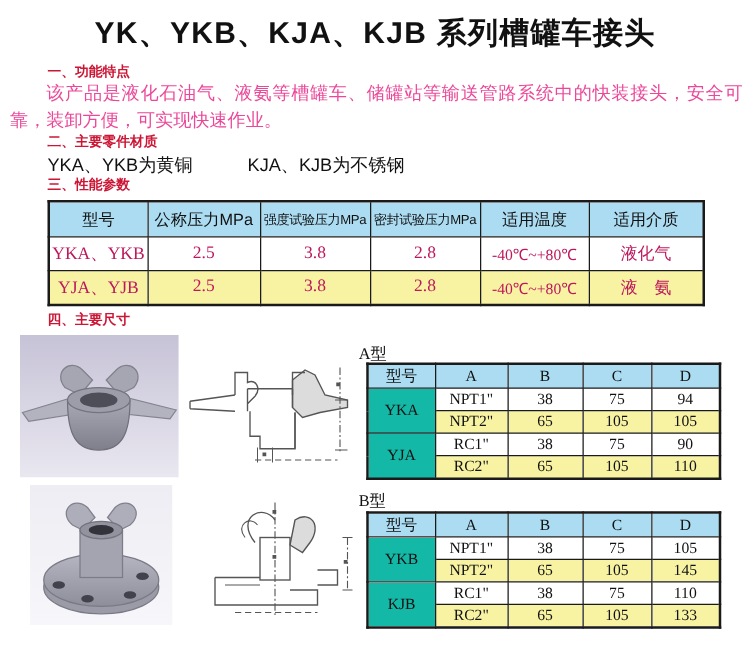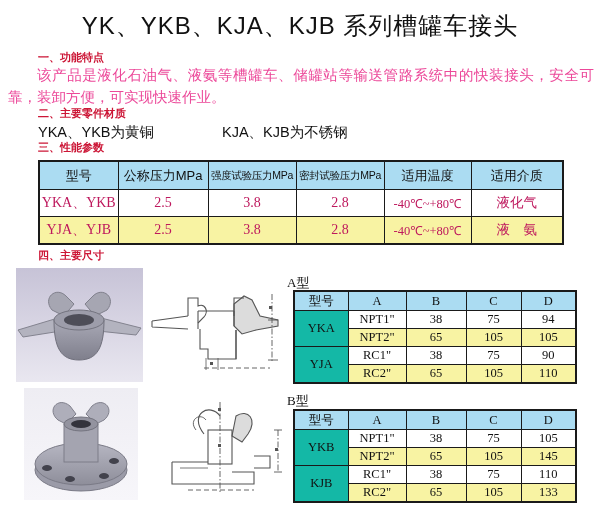--- a/index.html
+++ b/index.html
@@ -1,28 +1,28 @@
 <!DOCTYPE html>
 <html><head>
 <meta charset="utf-8">
 <style>
   html,body{margin:0;padding:0;}
   body{width:600px;height:516px;background:#ffffff;font-family:"Liberation Sans",sans-serif;}
   .page{position:relative;width:600px;height:516px;background:#ffffff;overflow:hidden;}
 
   .title{position:absolute;top:10px;left:0;width:600px;margin:0;text-align:center;
-         font-size:24px;font-weight:normal;color:#111;letter-spacing:1px;}
+         font-size:24px;font-weight:bold;color:#111;letter-spacing:1px;}
 
   .h{position:absolute;left:38px;font-size:11px;font-weight:bold;color:#cc1636;white-space:nowrap;}
 
   .body-text{position:absolute;left:8px;top:64px;width:586px;margin:0;
              font-size:14.5px;line-height:22px;color:#ec4899;text-indent:2em;text-align:justify;}
 
   .materials{position:absolute;left:38px;top:123px;font-size:14.5px;color:#111;white-space:nowrap;}
-  .materials span + span{margin-left:68px;}
+  .materials span + span{margin-left:44px;}
 
   
   table{border-collapse:collapse;table-layout:fixed;}
   .perf{position:absolute;left:38px;top:160px;width:524px;border:2px solid #1a1a1a;}
   .perf th,.perf td{border:1px solid #1a1a1a;text-align:center;vertical-align:middle;padding:0;overflow:hidden;}
   .perf th{height:27px;background:#abdcf2;font-weight:normal;font-size:13px;color:#111;white-space:nowrap;}
   .perf th.narrow{font-size:10.5px;letter-spacing:-0.3px;}
   .perf td{height:26px;font-family:"Liberation Serif",serif;font-size:14px;color:#be185d;white-space:nowrap;}
   .perf td.cjk{font-family:"Liberation Sans",sans-serif;font-size:13.5px;}
   .perf td.temp{font-size:12.5px;}

